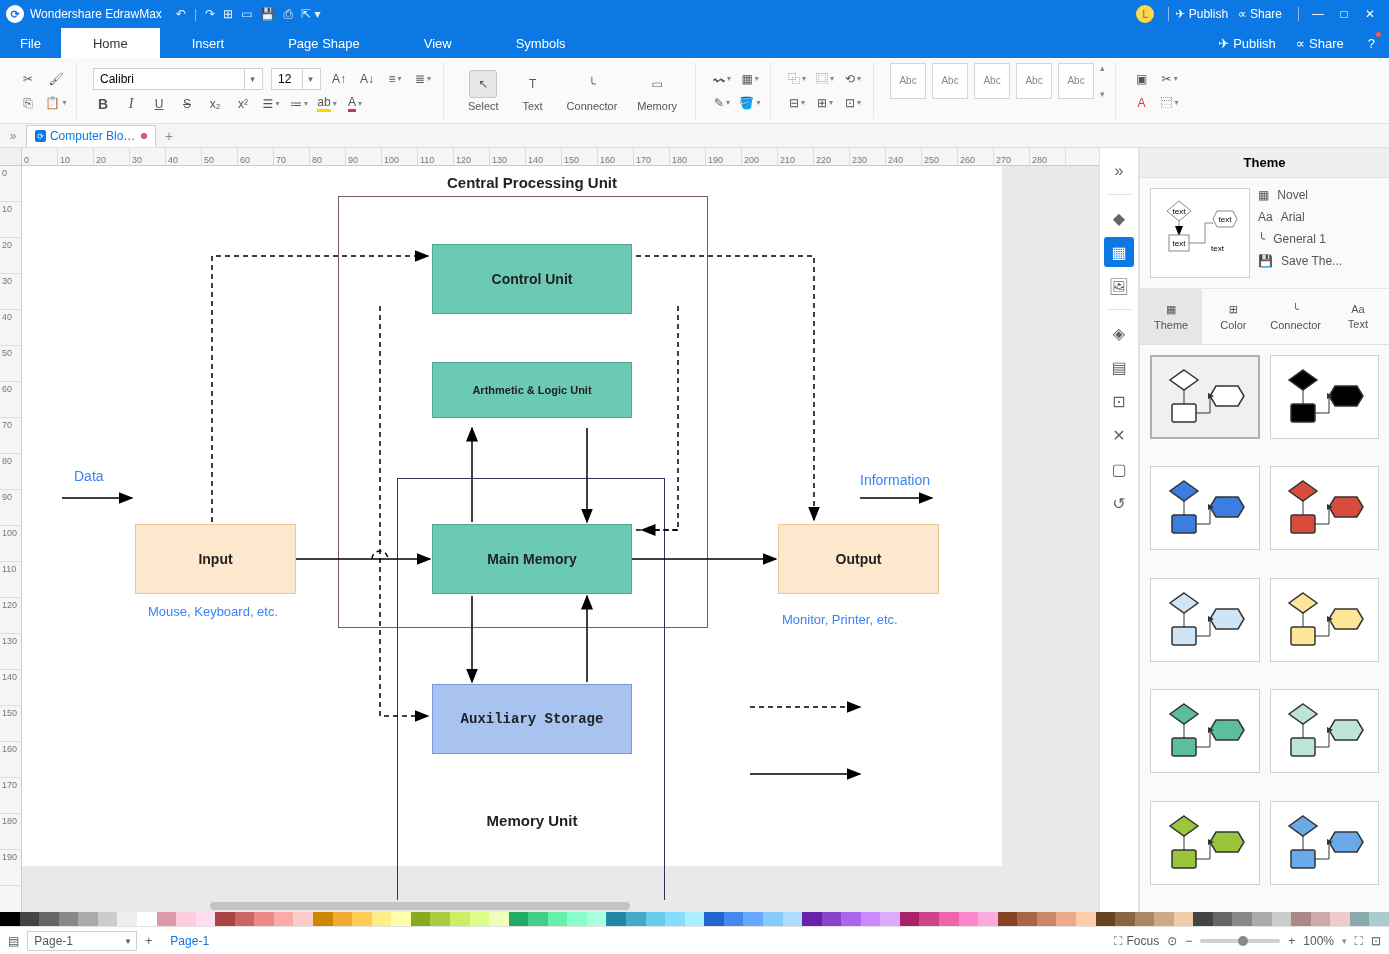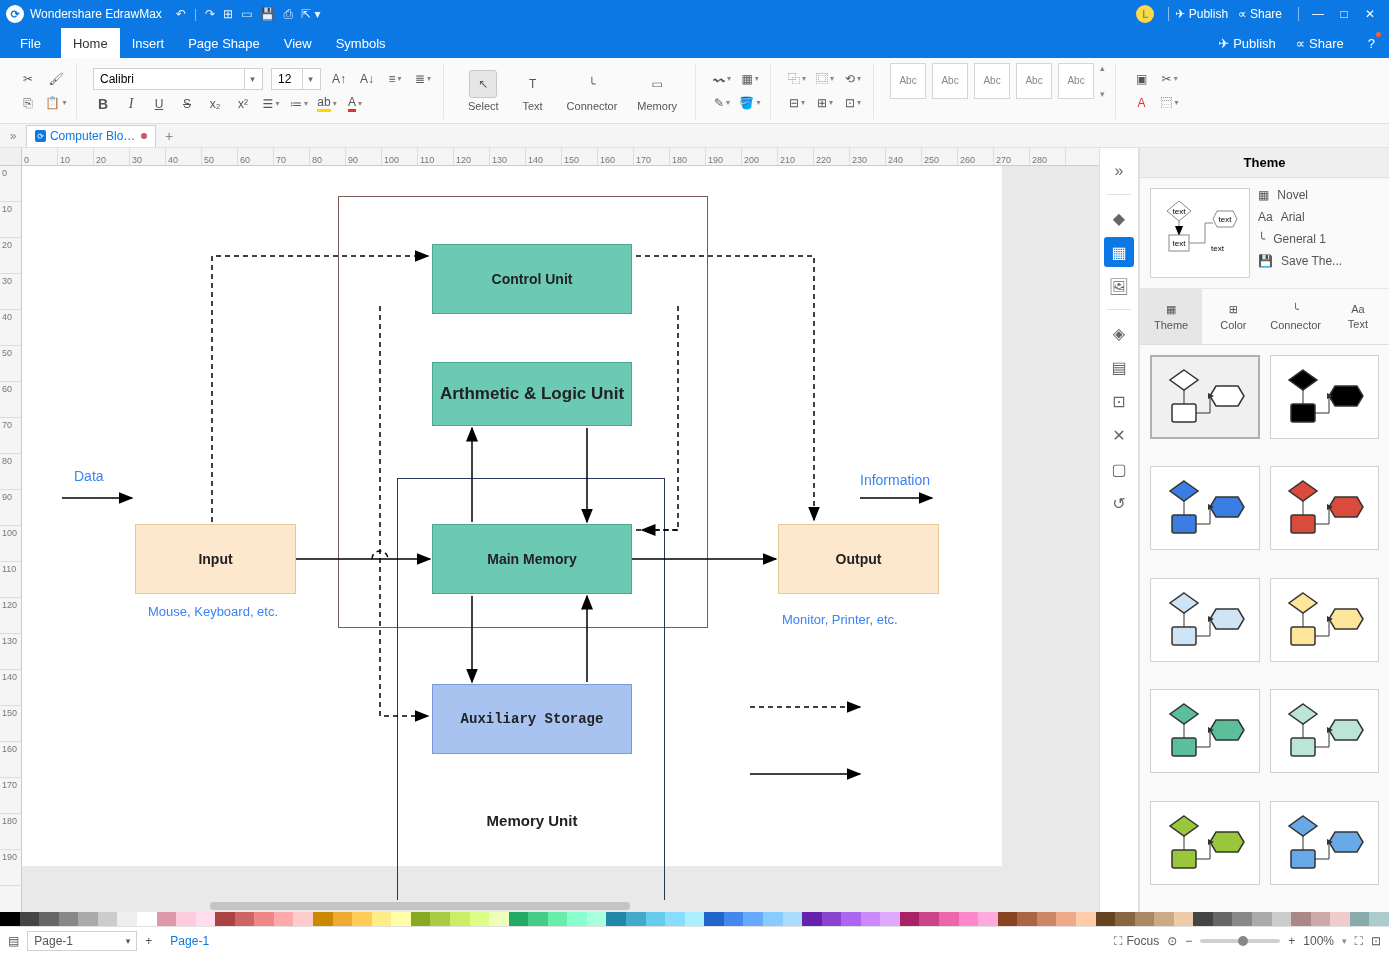--- a/index.html
+++ b/index.html
@@ -11,21 +11,21 @@
 .titlebar .title { flex: 0 0 auto; margin-right: 10px; }
 .titlebar .qat { display: flex; gap: 8px; margin-left: 4px; }
 .titlebar .qat span { cursor: pointer; opacity: .9; }
 .titlebar .spacer { flex: 1; }
 .titlebar .user-badge { width: 18px; height: 18px; border-radius: 50%; background: #ffd84a; color: #6a4; display: flex; align-items: center; justify-content: center; font-size: 10px; font-weight: bold; margin: 0 8px; }
 .titlebar .winbtn { width: 26px; text-align: center; cursor: pointer; }
 .titlebar .divider { width: 1px; height: 14px; background: rgba(255,255,255,.5); margin: 0 6px; }
 
 
 .menubar { height: 30px; background: #0b78e3; display: flex; align-items: stretch; color: #fff; font-size: 13px; justify-content: flex-end; }
-.menubar .tab { padding: 0 12px; display: flex; align-items: center; cursor: pointer; }
+.menubar .tab { padding: 0 32px; display: flex; align-items: center; cursor: pointer; }
 .menubar .tab.file { padding: 0 20px; }
 .menubar .tab.active { background: #fff; color: #333; }
 .menubar .rspacer { flex: 1; }
 .menubar .rbtn { padding: 0 10px; display: flex; align-items: center; gap: 4px; cursor: pointer; }
 .menubar .help { padding: 0 14px; display:flex; align-items:center; position:relative;}
 .menubar .help::after { content:''; position:absolute; top:4px; right:8px; width:5px;height:5px;background:#ff5a3c;border-radius:50%; }
 
 
 .ribbon { height: 66px; background: #fafafa; border-bottom: 1px solid #e0e0e0; display: flex; align-items: center; padding: 0 8px; gap: 6px; font-size: 12px; color:#555;}
 .ribbon .group { display: flex; flex-direction: column; gap: 4px; border-right: 1px solid #e6e6e6; padding: 0 10px; height: 56px; justify-content: center; }
@@ -328,26 +328,27 @@
         <div class="tick">140</div>
         <div class="tick">150</div>
         <div class="tick">160</div>
         <div class="tick">170</div>
         <div class="tick">180</div>
         <div class="tick">190</div>
       </div>
     <div class="canvas-scroll">
       <div class="page">
 
+        <div class="dlabel" style="left:335px; top:8px; width:350px;">Central Processing Unit</div>
 
         <div class="dshape cpu-frame" style="left:316px; top:30px; width:370px; height:432px;"></div>
         <div class="dshape mem-frame" style="left:375px; top:312px; width:268px; height:468px;"></div>
 
         <div class="dshape teal" style="left:410px; top:78px; width:200px; height:70px;">Control Unit</div>
-        <div class="dshape teal" style="left:410px; top:196px; width:200px; height:64px; font-size:17px;">Arthmetic &amp; Logic Unit</div>
+        <div class="dshape teal" style="left:410px; top:196px; width:200px; height:56px; font-size:11px;">Arthmetic &amp; Logic Unit</div>
         <div class="dshape teal" style="left:410px; top:358px; width:200px; height:70px;">Main Memory</div>
         <div class="dshape blue" style="left:410px; top:518px; width:200px; height:70px;font-family:Liberation Mono, monospace;">Auxiliary Storage</div>
 
         <div class="dshape orange" style="left:113px; top:358px; width:161px; height:70px;">Input</div>
         <div class="dshape orange" style="left:756px; top:358px; width:161px; height:70px;">Output</div>
 
         <div class="sublabel" style="left:126px; top:438px; width:140px;">Mouse, Keyboard, etc.</div>
         <div class="sublabel" style="left:760px; top:446px; width:158px;">Monitor, Printer, etc.</div>
 
         <div class="sublabel" style="left:52px; top:302px; font-size:14px;">Data</div>

